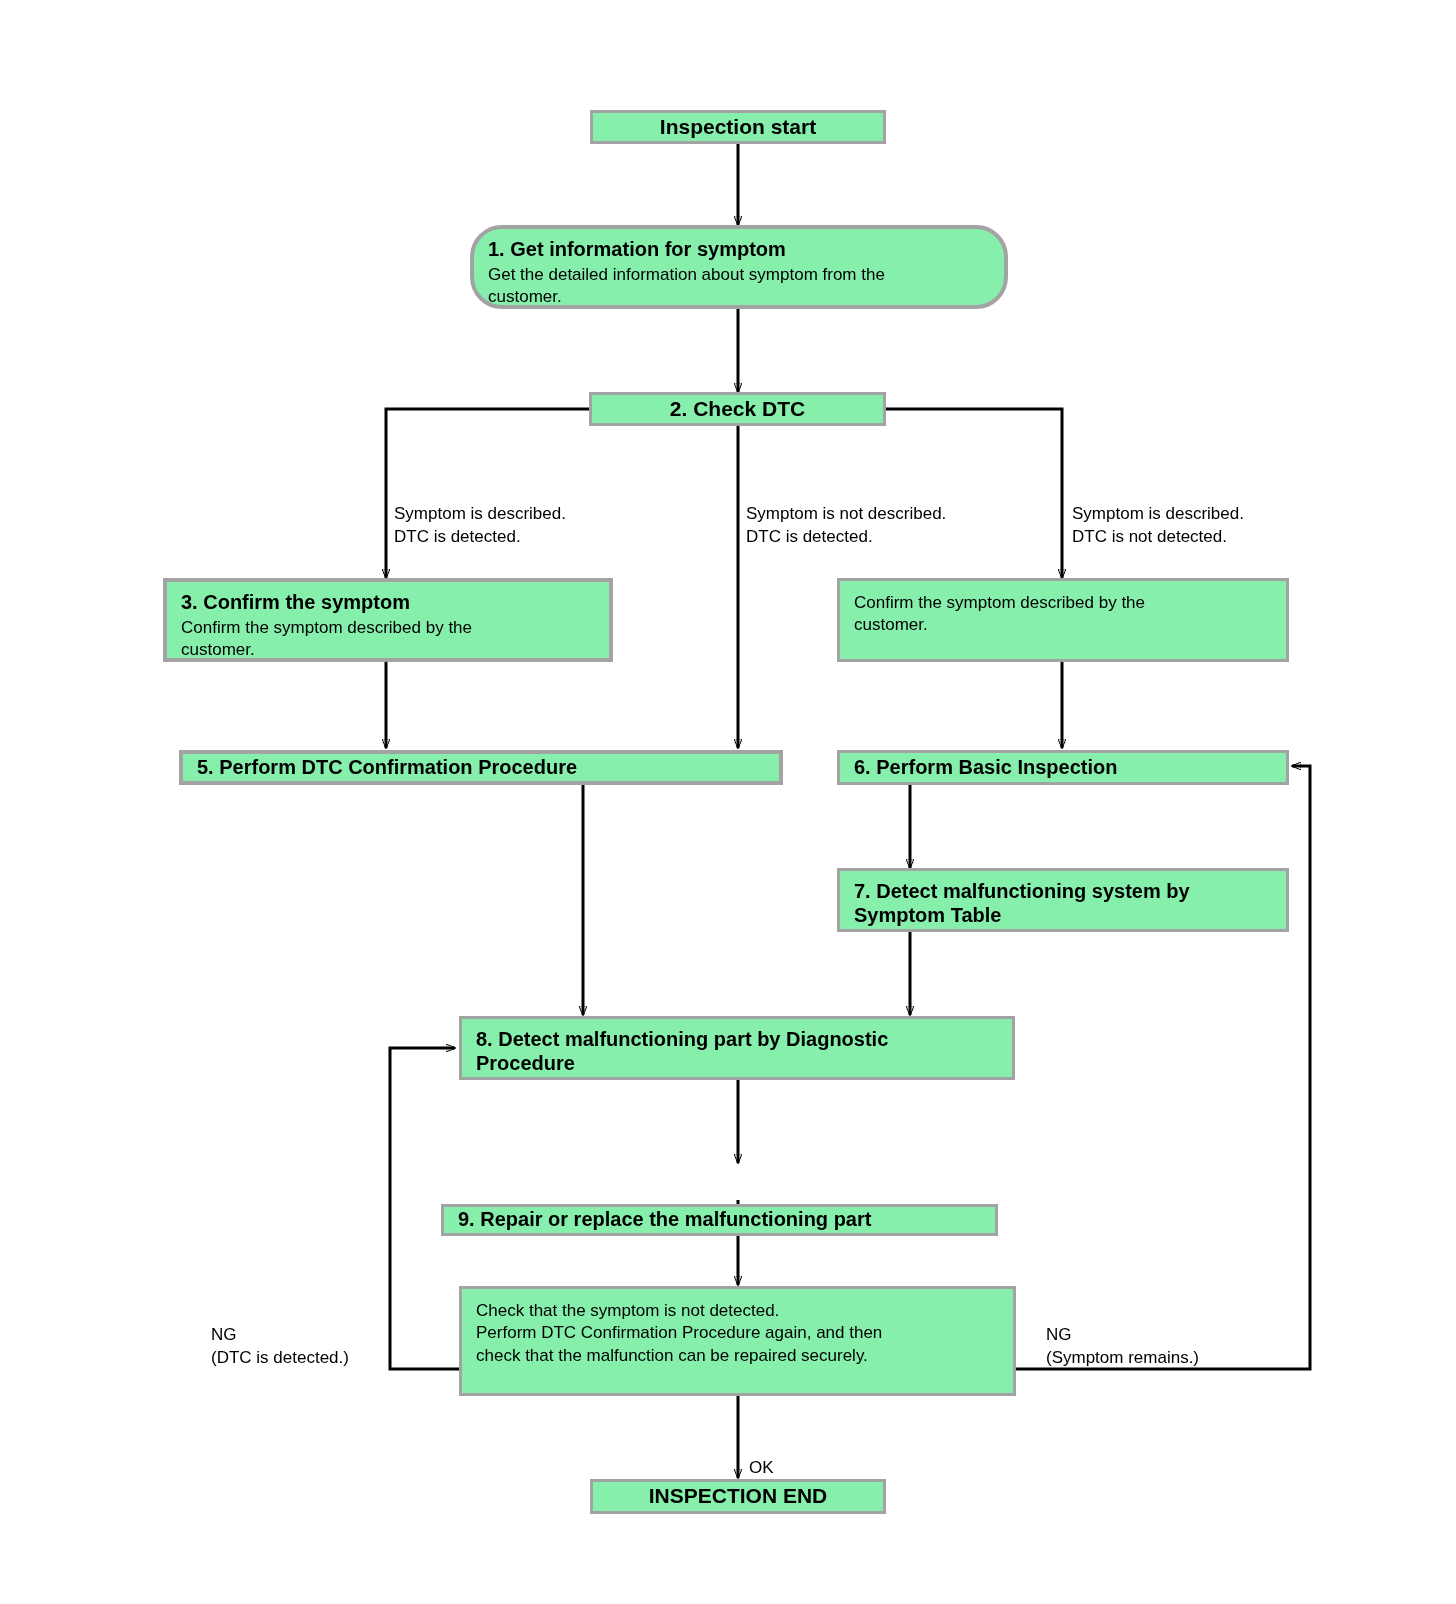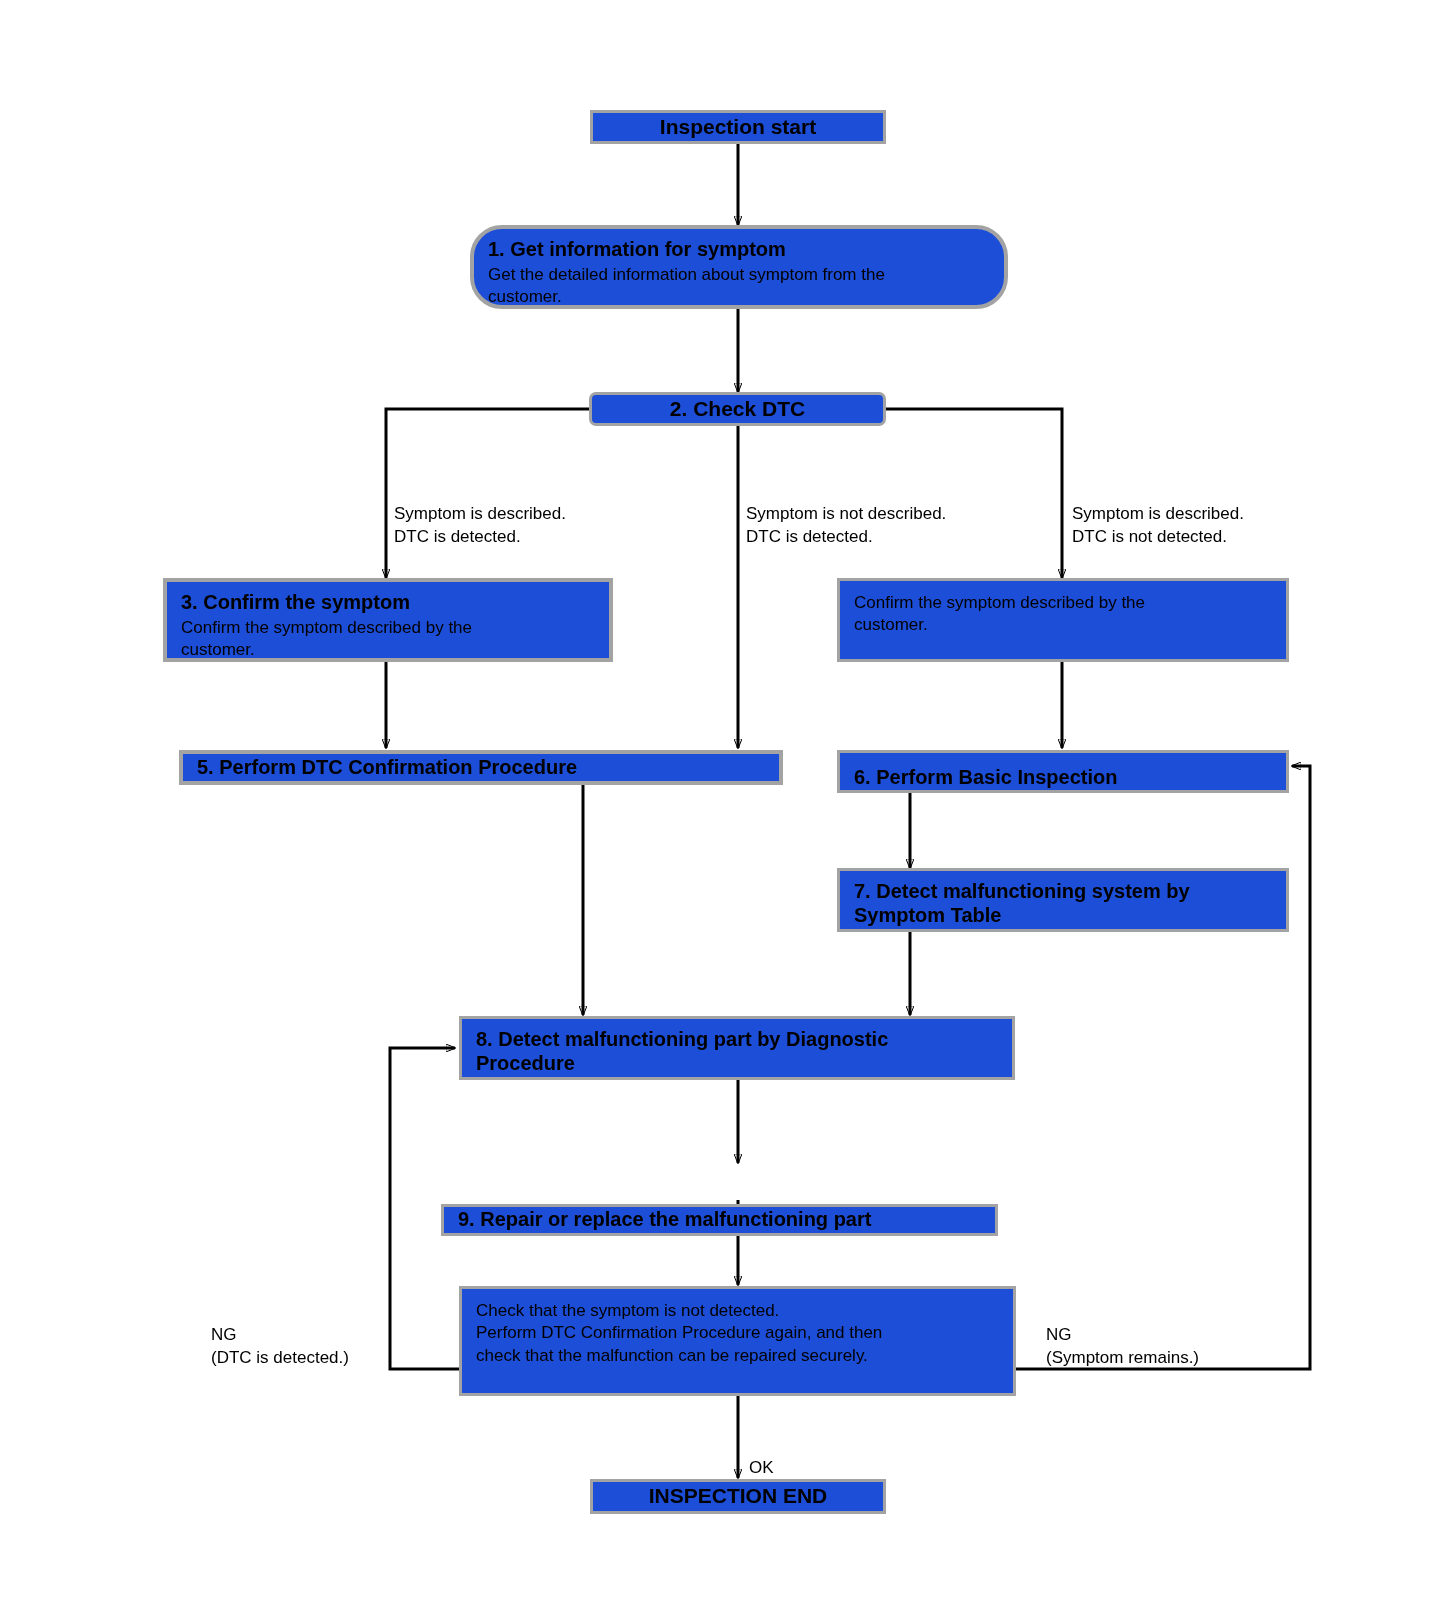--- a/index.html
+++ b/index.html
@@ -26,21 +26,21 @@
   }
   svg.flow-layer line,
   svg.flow-layer path,
   svg.flow-layer polyline {
     stroke: #000000;
     fill: none;
   }
   .node {
     position: absolute;
     box-sizing: border-box;
-    background: #1d4ed8;
+    background: #86efac;
     border: 4px solid #a3a3a3;
   }
   .node.thick {
     border-width: 3px;
   }
   .node-title {
     font-weight: bold;
     font-size: 20px;
     color: #000000;
     line-height: 1.18;
@@ -127,21 +127,21 @@
   <div class="node terminal thick" style="left:590px; top:110px; width:296px; height:34px;">
     <div class="node-title">Inspection start</div>
   </div>
 
   <div class="node padded" style="left:470px; top:225px; width:538px; height:84px;border-radius:32px;">
     <div class="node-title">1. Get information for symptom</div>
     <div class="node-body">Get the detailed information about symptom from the
 customer.</div>
   </div>
 
-  <div class="node terminal thick" style="left:589px; top:392px; width:297px; height:34px;border-radius:7px;">
+  <div class="node terminal thick" style="left:589px; top:392px; width:297px; height:34px;">
     <div class="node-title">2. Check DTC</div>
   </div>
 
   <div class="edge-label" style="left:394px; top:470px; width:330px;">Symptom is described.
 DTC is detected.</div>
   <div class="edge-label" style="left:746px; top:470px; width:320px;">Symptom is not described.
 DTC is detected.</div>
   <div class="edge-label" style="left:1072px; top:470px; width:330px;">Symptom is described.
 DTC is not detected.</div>
 
@@ -153,21 +153,21 @@
 
   <div class="node padded thick" style="left:837px; top:578px; width:452px; height:84px;">
     <div class="node-body">Confirm the symptom described by the
 customer.</div>
   </div>
 
   <div class="node single padded" style="left:163px; top:750px; width:604px; height:35px;margin-left:16px;">
     <div class="node-title">5. Perform DTC Confirmation Procedure</div>
   </div>
 
-  <div class="node single padded thick" style="left:837px; top:750px; width:452px; height:43px;align-items:flex-end;">
+  <div class="node single padded thick" style="left:837px; top:750px; width:452px; height:35px;">
     <div class="node-title">6. Perform Basic Inspection</div>
   </div>
 
   <div class="node padded thick" style="left:837px; top:868px; width:452px; height:64px;">
     <div class="node-title">7. Detect malfunctioning system by
     Symptom Table</div>
   </div>
 
   <div class="node padded thick" style="left:459px; top:1016px; width:556px; height:64px;">
     <div class="node-title">8. Detect malfunctioning part by Diagnostic

